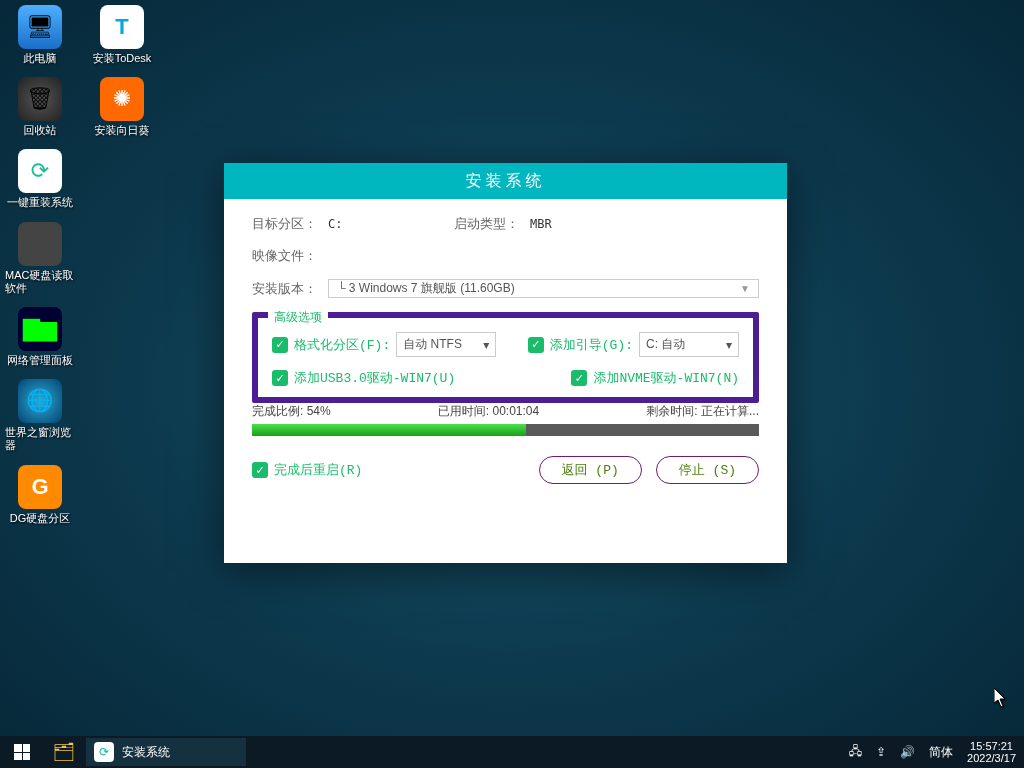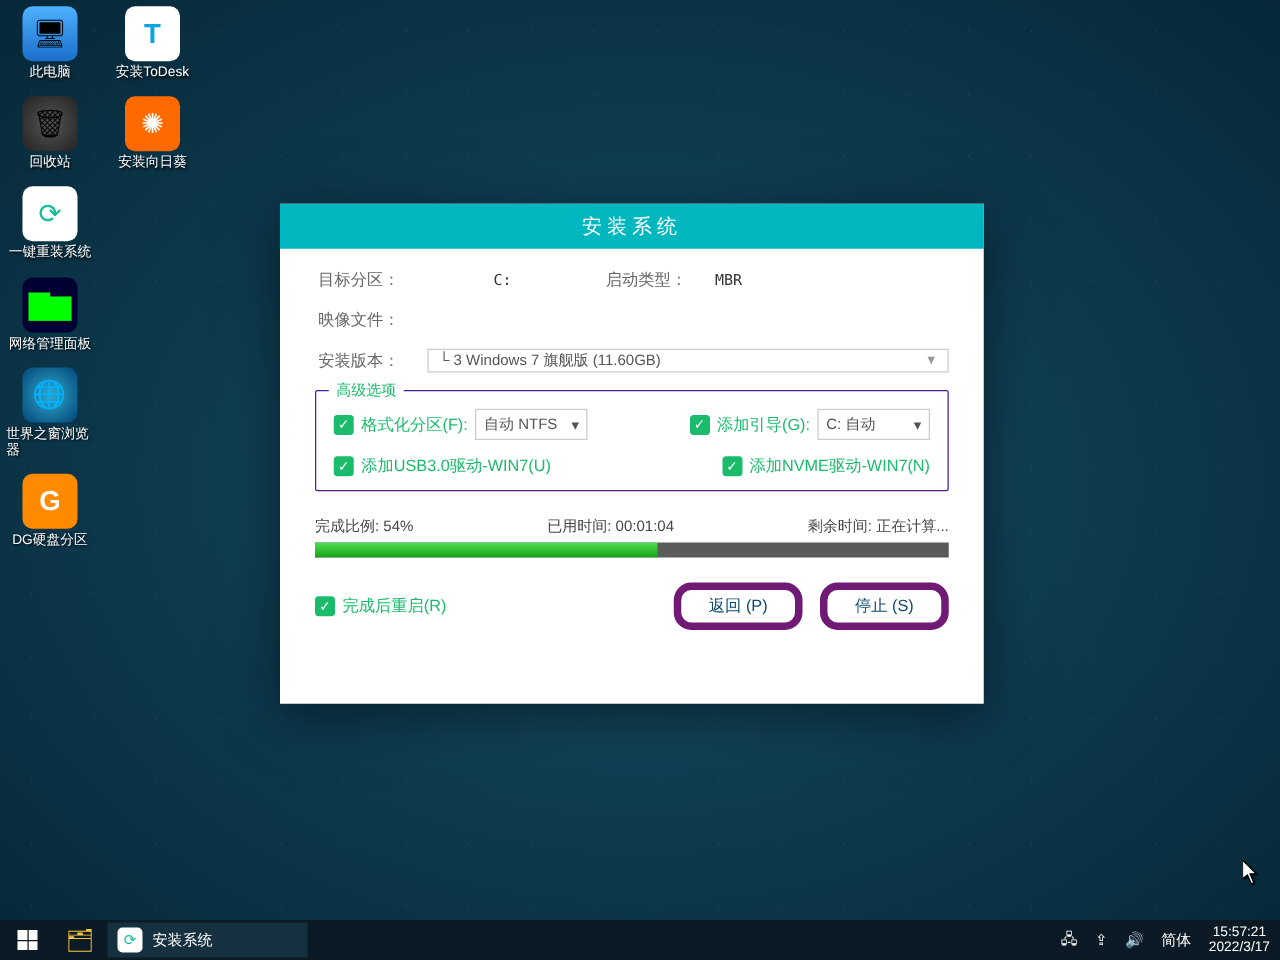--- a/index.html
+++ b/index.html
@@ -17,39 +17,39 @@
   .ico-sun { background: #ff6a00; color: white; }
   .ico-reinstall { background: white; color:#1abc9c; }
   .ico-mac { background: #444; color:#ccc; }
   .ico-net { background: #003; color:#0f0; font-size:14px; }
   .ico-globe { background: radial-gradient(#3ac,#047); color:white; }
   .ico-dg { background: #ff8a00; color:white; font-weight: bold; }
 
   .installer { position: absolute; left: 224px; top: 163px; width: 563px; height: 400px; background: white; box-shadow: 0 8px 40px rgba(0,0,0,0.5); }
   .installer-header { height: 36px; background: #00b7bf; color: white; display: flex; align-items: center; justify-content: center; font-size: 16px; letter-spacing: 4px; }
   .installer-body { padding: 16px 28px 12px 28px; color: #555; font-size: 13px; }
-  .field-row { display: flex; align-items: center; margin-bottom: 14px; gap: 20px; text-align: center; }
+  .field-row { display: flex; align-items: center; margin-bottom: 14px; gap: 6px; }
   .field-label { color: #666; min-width: 70px; }
   .field-value { color: #333; font-family: SimSun, monospace; font-size: 12px; }
   .select { border: 1px solid #ccc; padding: 0 8px; flex: 1; display: flex; justify-content: space-between; align-items: center; font-family: SimSun, monospace; font-size: 12px; background:white; }
   .select .arrow { color: #999; font-size: 10px; }
-  .fieldset { border: 1px solid #4c1d95; border-radius: 2px; padding: 14px 14px 10px 14px; margin-top: 4px; position: relative; }
+  .fieldset { border: 6px solid #4c1d95; border-radius: 2px; padding: 14px 14px 10px 14px; margin-top: 4px; position: relative; }
   .legend { position: absolute; top: -9px; left: 10px; background: white; padding: 0 6px; color: #1abc6c; font-size: 12px; }
   .adv-row { display: flex; align-items: center; justify-content: space-between; margin-bottom: 12px; }
   .adv-item { display: flex; align-items: center; gap: 6px; }
   .chk { width: 16px; height: 16px; background: #1abc6c; border-radius: 3px; display: flex; align-items: center; justify-content: center; color: white; font-size: 11px; flex-shrink:0; }
-  .green-label { color: #1abc6c; font-size: 13px; }
-  .mini-select { border: 1px solid #ccc; padding: 3px 6px; width: 90px; display: flex; justify-content: space-between; align-items: center; font-size: 12px; background:white;gap:10px; }
-  .progress-area { margin-top: 20px; }
+  .green-label { color: #1abc6c; font-size: 13px; font-family: Liberation Mono, monospace; }
+  .mini-select { border: 1px solid #ccc; padding: 3px 6px; width: 100px; display: flex; justify-content: space-between; align-items: center; font-size: 12px; background:white;gap:10px; }
+  .progress-area { }
   .status-row { display: flex; justify-content: space-between; font-size: 12px; color: #444; margin-bottom: 4px; font-family: SimSun, monospace; }
   .progress-bar { height: 12px; background: #5a5a5a; position: relative; overflow: hidden; }
   .progress-fill { position: absolute; left:0; top:0; bottom:0; background: linear-gradient(#4be04b,#18a018); }
   .status-msg { color: #0022e6; font-family: SimSun, monospace; font-size: 12px; font-weight: bold; margin-top: 6px; }
   .footer-row { display: flex; align-items: center; justify-content: space-between; margin-top: 20px; }
-  .btn { border: 6px solid #701a75; color: #0c4a6e; background: white; border-radius: 14px; padding: 4px 22px; font-size: 13px; cursor: pointer; }
+  .btn { border: 1px solid #701a75; color: #4d7c0f; background: white; border-radius: 14px; padding: 4px 22px; font-size: 13px; cursor: pointer; font-family: Liberation Mono, monospace; }
 
   .taskbar { position: absolute; left:0; right:0; bottom:0; height: 32px; background: #0b1a24; display: flex; align-items: center; color: white; font-size: 12px; }
   .start { width: 44px; height: 100%; display:flex; align-items:center; justify-content:center; }
   .start-grid { width:16px; height:16px; display:grid; grid-template-columns:1fr 1fr; grid-template-rows:1fr 1fr; gap:1px; }
   .start-grid div { background:white; }
   .task-icon { width: 40px; height:100%; display:flex; align-items:center; justify-content:center; }
   .task-btn { height: 28px; min-width: 160px; background: #15303f; display:flex; align-items:center; padding: 0 8px; gap:8px; margin-left:2px; }
   .task-btn .tico { width:20px; height:20px; background:white; border-radius:4px; display:flex; align-items:center; justify-content:center; color:#1abc9c; font-size:12px; }
   .tray { margin-left:auto; display:flex; align-items:center; gap:14px; padding-right:8px; }
   .clock { text-align:center; line-height:1.1; font-size:11px; }
@@ -83,20 +83,26 @@
         </div>
     </div>
     <div class="icon-row">
         <div class="desktop-icon">
           <div class="ico ico-reinstall">⟳</div>
           <div class="lbl">一键重装系统</div>
         </div>
       </div>
     <div class="icon-row">
         <div class="desktop-icon">
+          <div class="ico ico-mac"></div>
+          <div class="lbl">MAC硬盘读取软件</div>
+        </div>
+      </div>
+    <div class="icon-row">
+        <div class="desktop-icon">
           <div class="ico ico-net">▇▆</div>
           <div class="lbl">网络管理面板</div>
         </div>
       </div>
     <div class="icon-row">
         <div class="desktop-icon">
           <div class="ico ico-globe">🌐</div>
           <div class="lbl">世界之窗浏览器</div>
         </div>
       </div>

